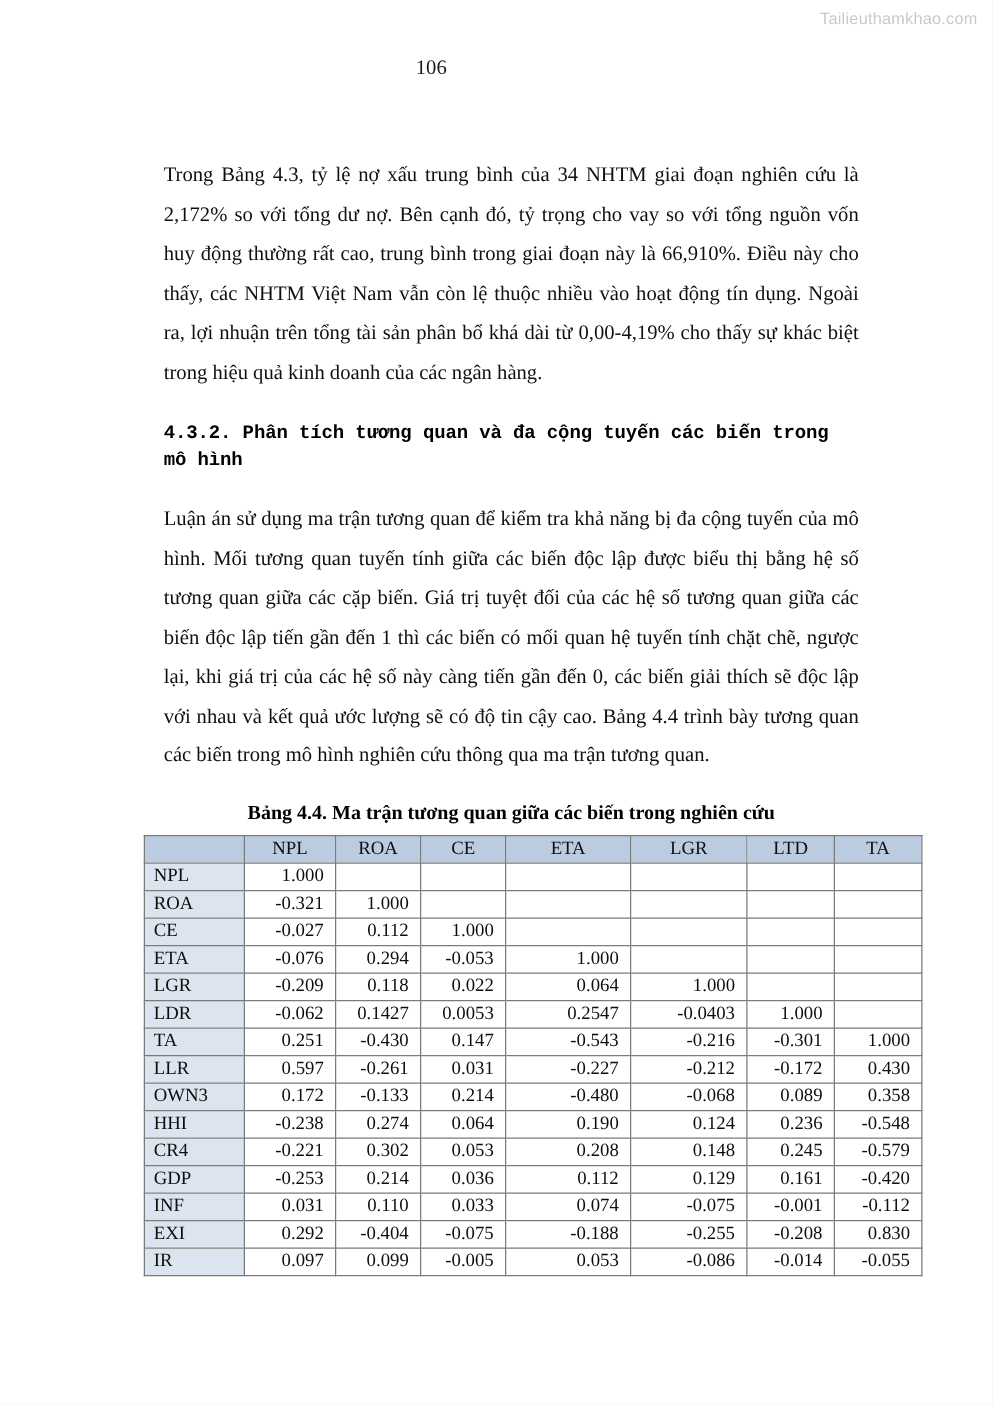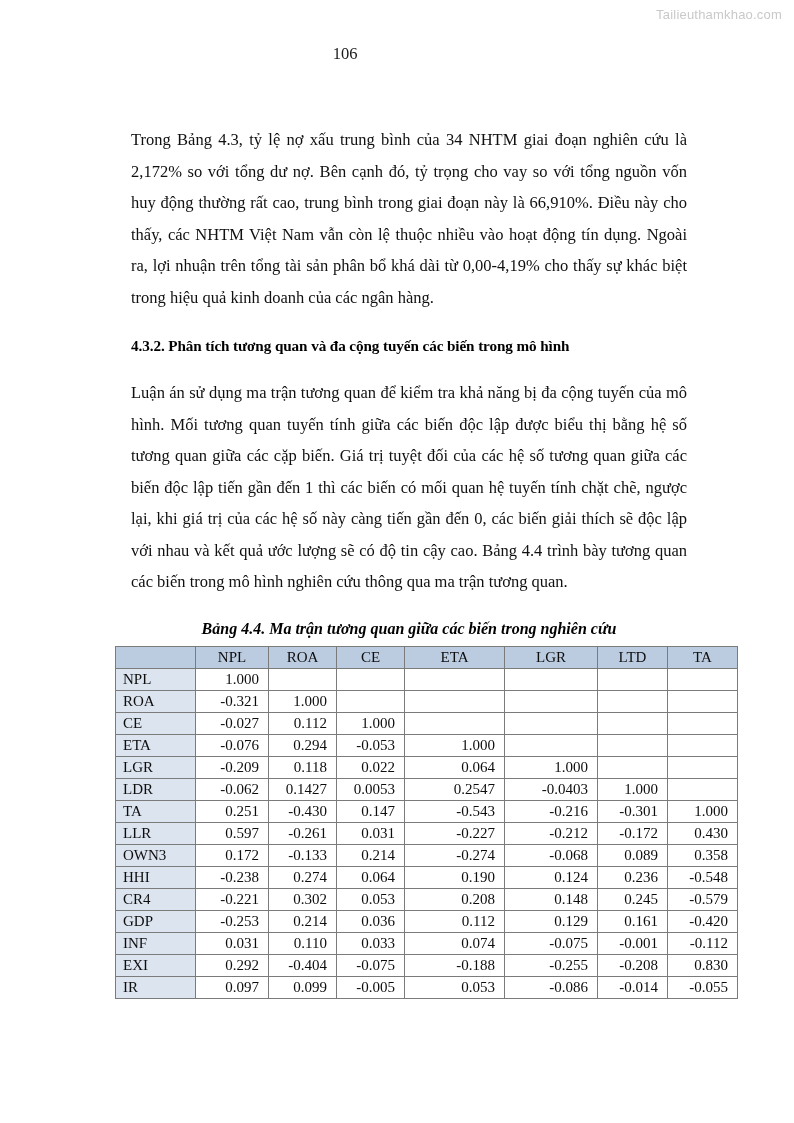--- a/index.html
+++ b/index.html
@@ -51,33 +51,32 @@
     margin: 0 0 6px 0;
     font-size: 16.5px;
     line-height: 31.5px;
     text-align: justify;
     text-justify: inter-word;
     color: #101010;
     hyphens: none;
   }
   h2.section-heading {
     margin: 22px 0 20px 0;
-    font-family: Liberation Serif, serif;
+    font-family: Liberation Mono, monospace;
     font-size: 15.2px;
     font-weight: bold;
     line-height: 22px;
     color: #000000;
     letter-spacing: -0.1px;
   }
   .table-caption {
     margin: 22px 0 8px 0;
     text-align: center;
     font-size: 16px;
     font-weight: bold;
-    font-style: italic;
     color: #000000;
   }
   table.corr-matrix {
     border-collapse: collapse;
     width: 592px;
     margin: 0;
     table-layout: fixed;
     font-size: 15px;
     color: #0d0d0d;
   }
@@ -247,21 +246,21 @@
               <td>-0.227</td>
               <td>-0.212</td>
               <td>-0.172</td>
               <td>0.430</td>
             </tr>
             <tr>
               <th class="row-label">OWN3</th>
               <td>0.172</td>
               <td>-0.133</td>
               <td>0.214</td>
-              <td>-0.274</td>
+              <td>-0.480</td>
               <td>-0.068</td>
               <td>0.089</td>
               <td>0.358</td>
             </tr>
             <tr>
               <th class="row-label">HHI</th>
               <td>-0.238</td>
               <td>0.274</td>
               <td>0.064</td>
               <td>0.190</td>

